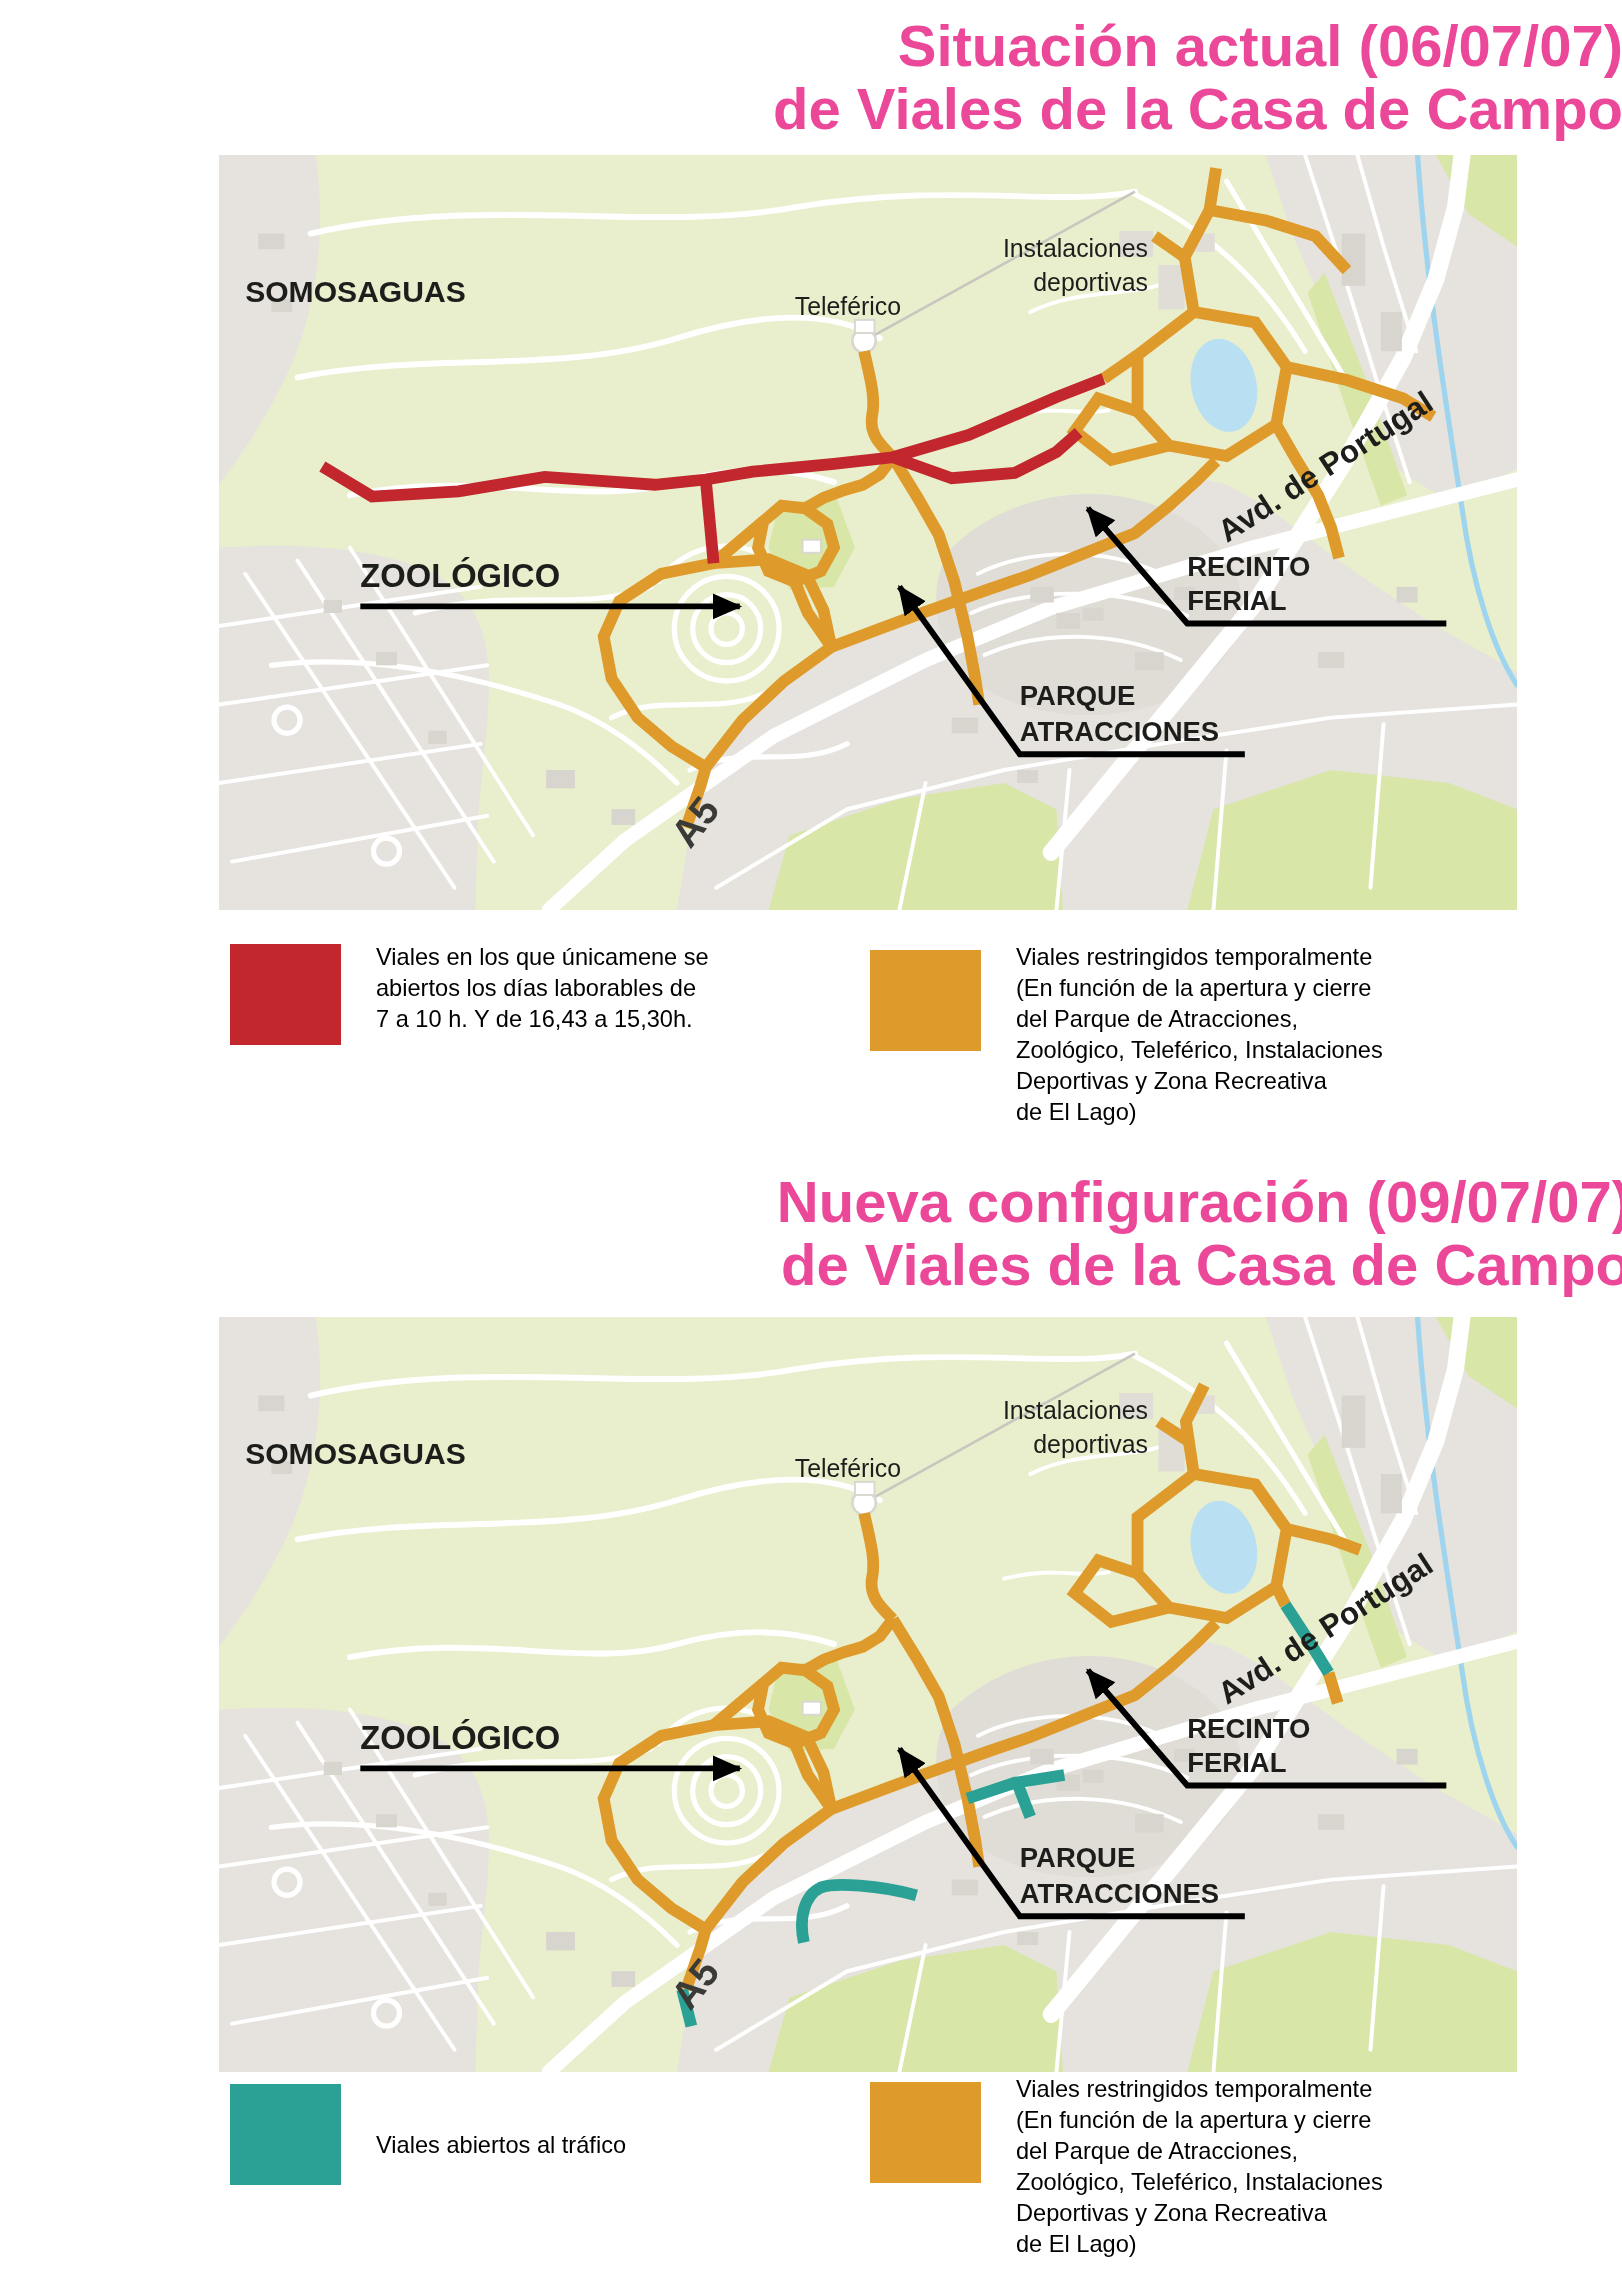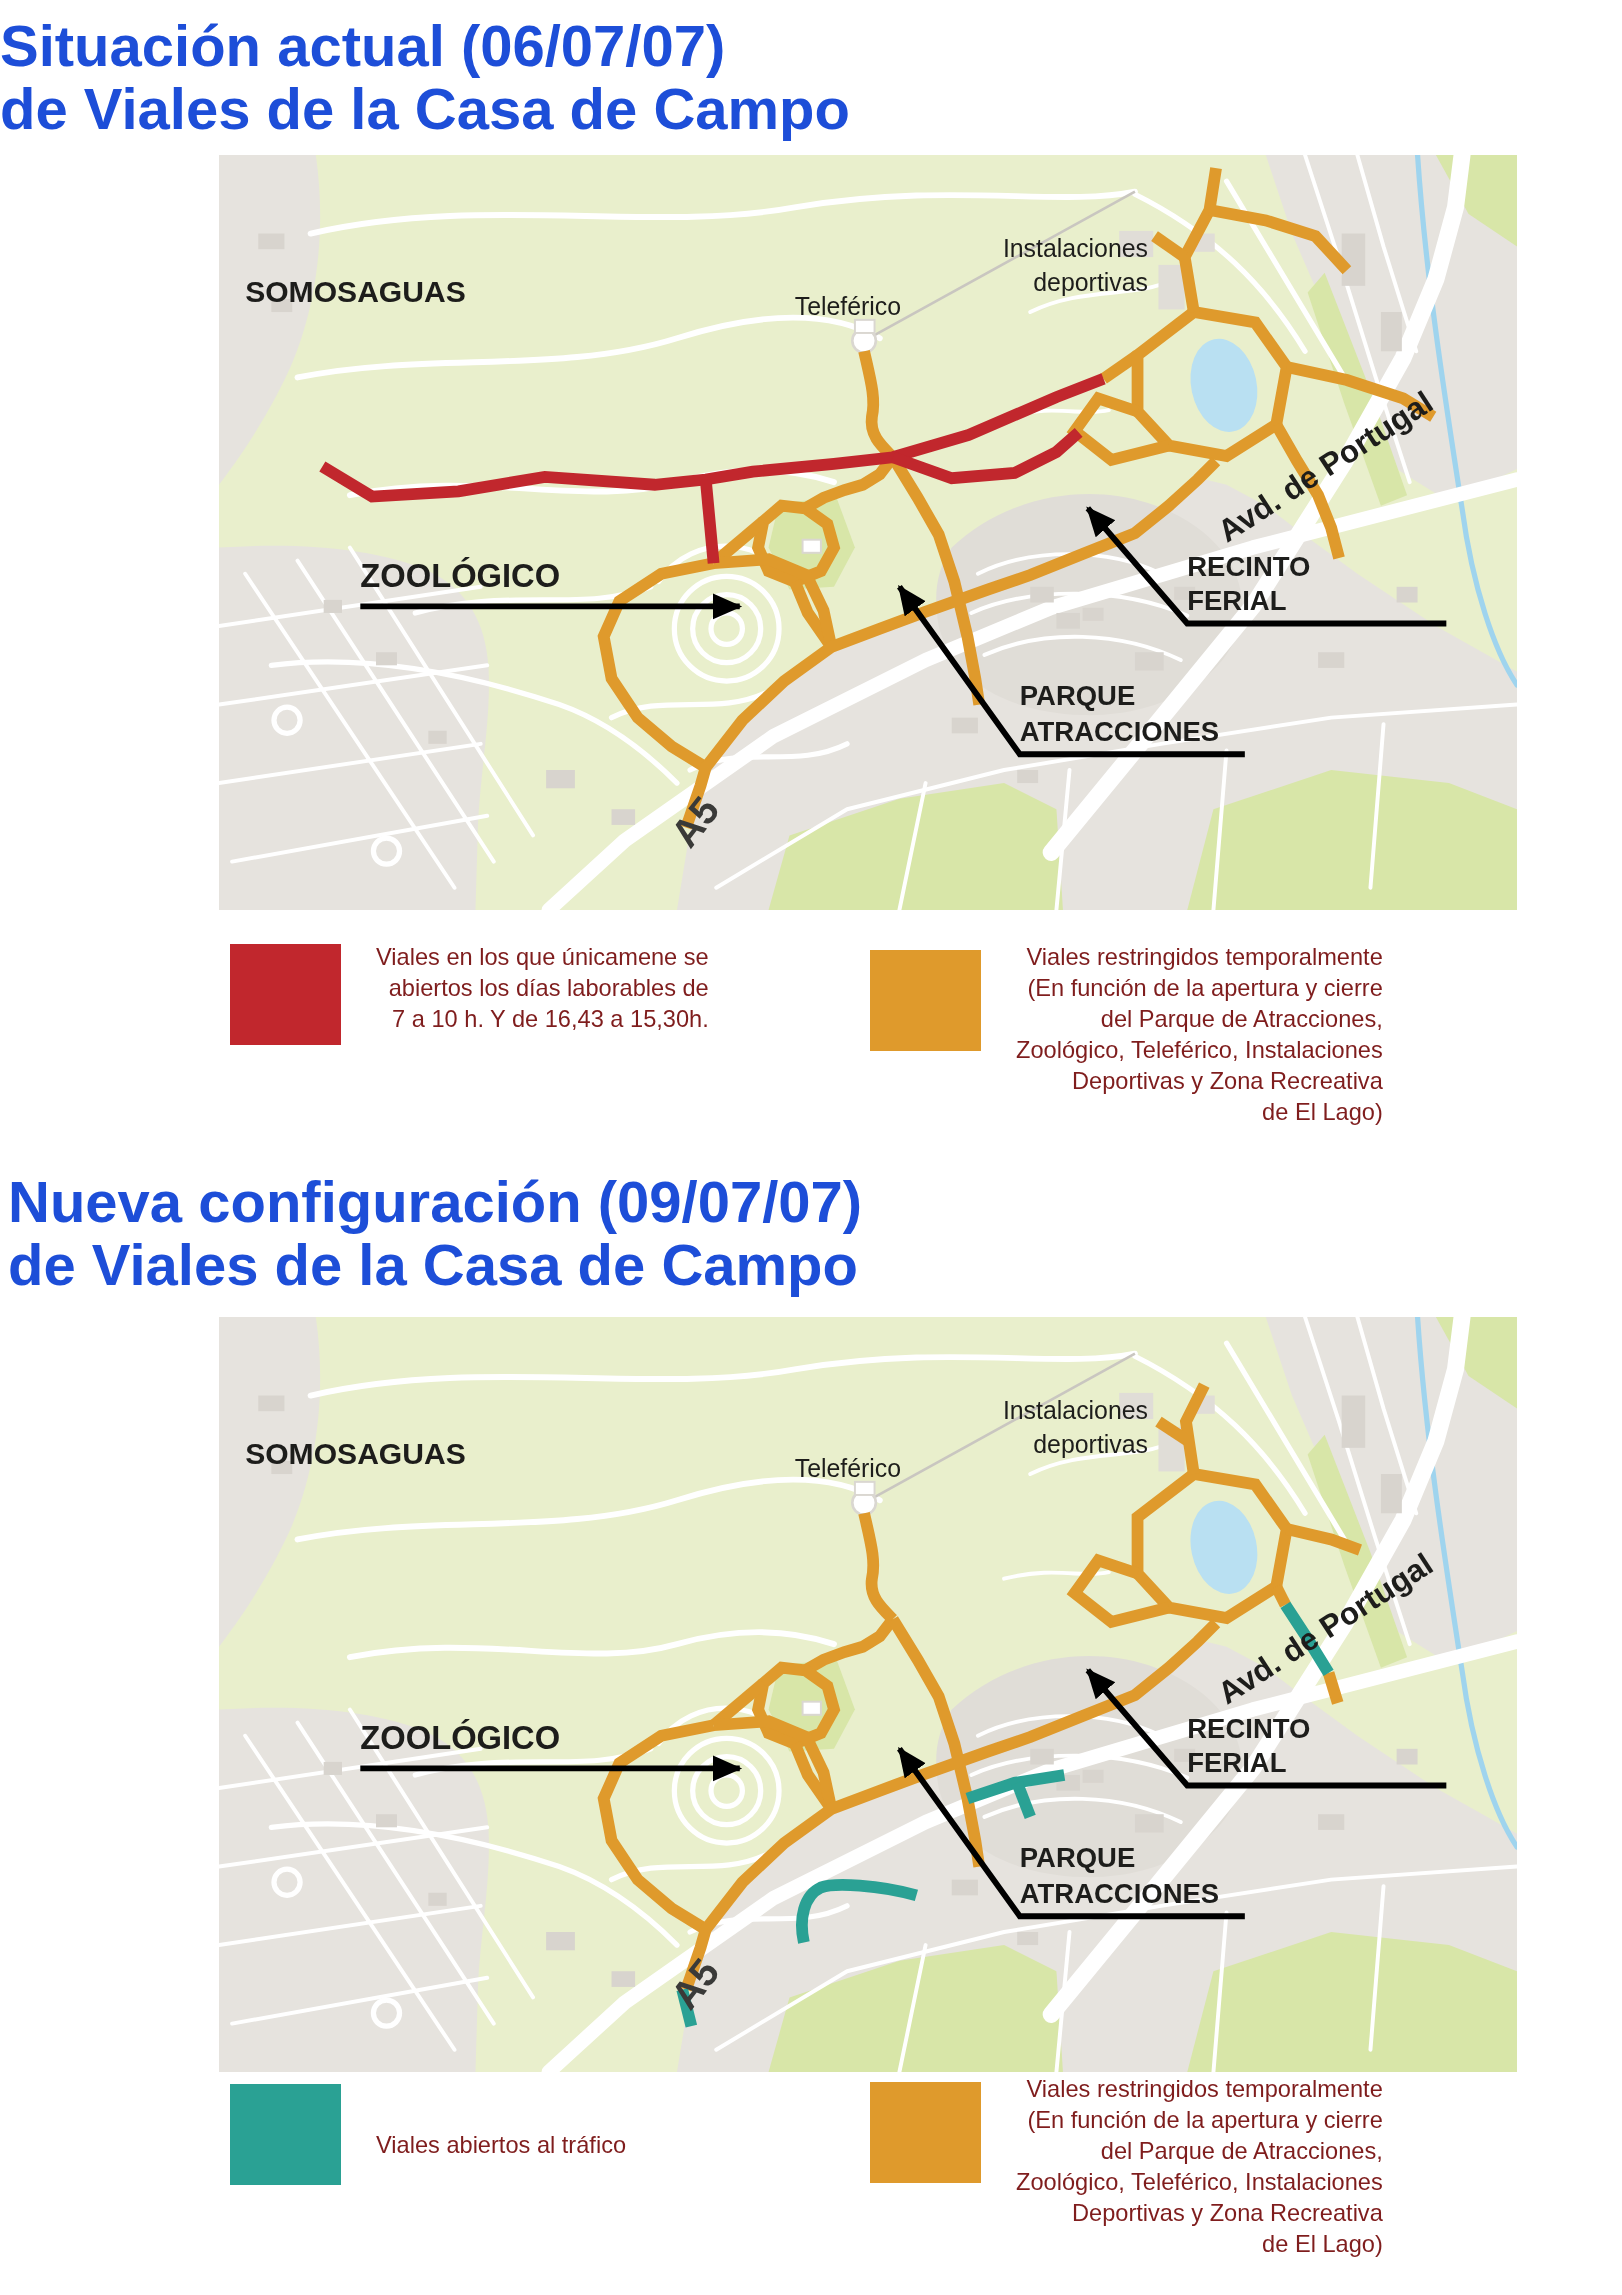--- a/index.html
+++ b/index.html
@@ -1,22 +1,22 @@
 <!DOCTYPE html>
 <html style="font-size:10.5px"><head>
 <meta charset="utf-8">
 <style>
   html,body{margin:0;padding:0;background:#fff;}
   .page{position:relative;width:1623px;height:2295px;background:#fff;overflow:hidden;
         font-family:"Liberation Sans", sans-serif;}
-  .title{position:absolute;left:0;width:1623px;text-align:left;
-         font-weight:bold;font-size:58px;line-height:63px;color:#1d4ed8;letter-spacing:0px;}
+  .title{position:absolute;left:0;width:1623px;text-align:right;
+         font-weight:bold;font-size:58px;line-height:63px;color:#ec4899;letter-spacing:0px;}
   .map-wrap{position:absolute;left:219px;width:1298px;height:755px;}
   .legend-swatch{position:absolute;width:111px;height:101px;}
-  .legend-text{position:absolute;font-size:23.6px;line-height:31px;color:#7f1d1d;font-weight:400;text-align:right;}
+  .legend-text{position:absolute;font-size:23.6px;line-height:31px;color:#000000;font-weight:400;}
   svg{display:block;}
   
   .green{fill:#E9EFCC;}
   .green2{fill:#D8E6A8;}
   .urban{fill:#E6E3DE;}
   .urban2{fill:#E0DDD7;}
   .bld{fill:#D8D4CE;}
   .wroad{stroke:#FFFFFF;fill:none;stroke-linecap:round;stroke-linejoin:round;}
   .river{stroke:#9FD4EE;fill:none;stroke-linecap:round;}
   .lake{fill:#B9E0F2;}

